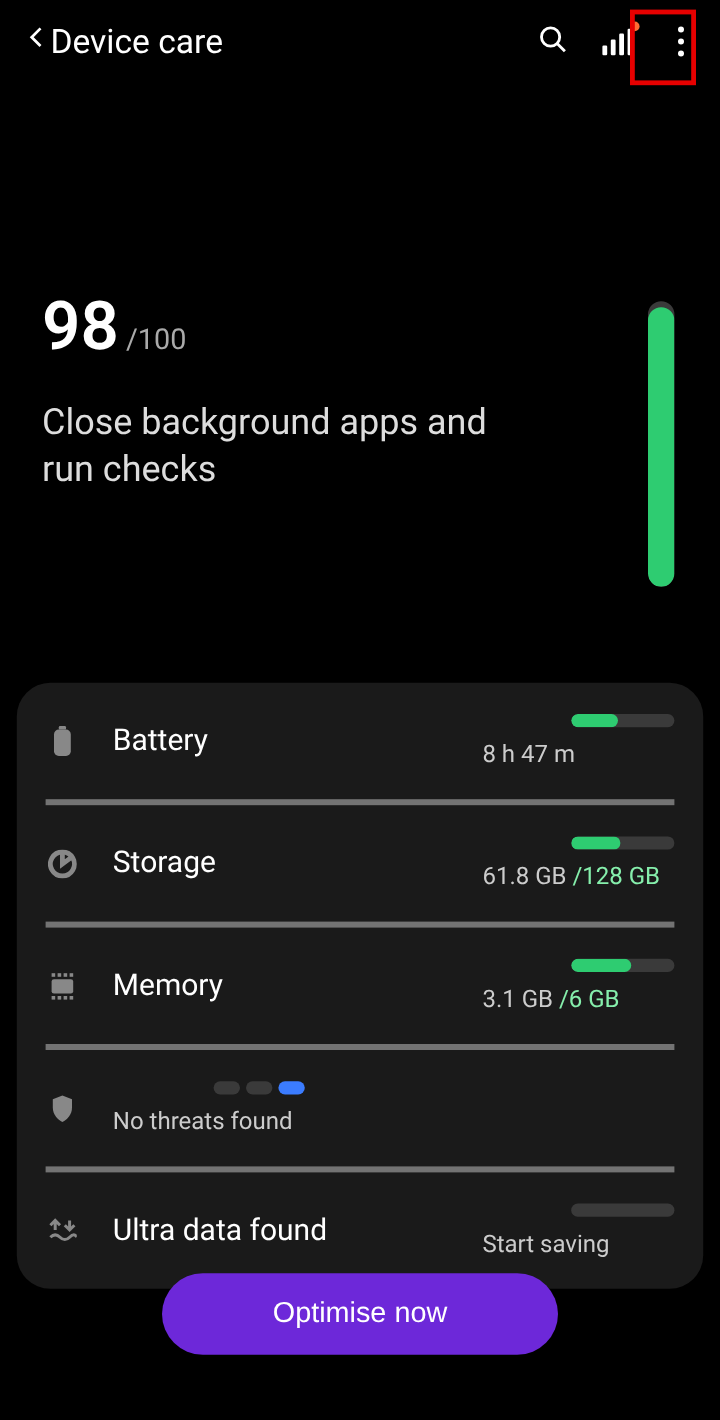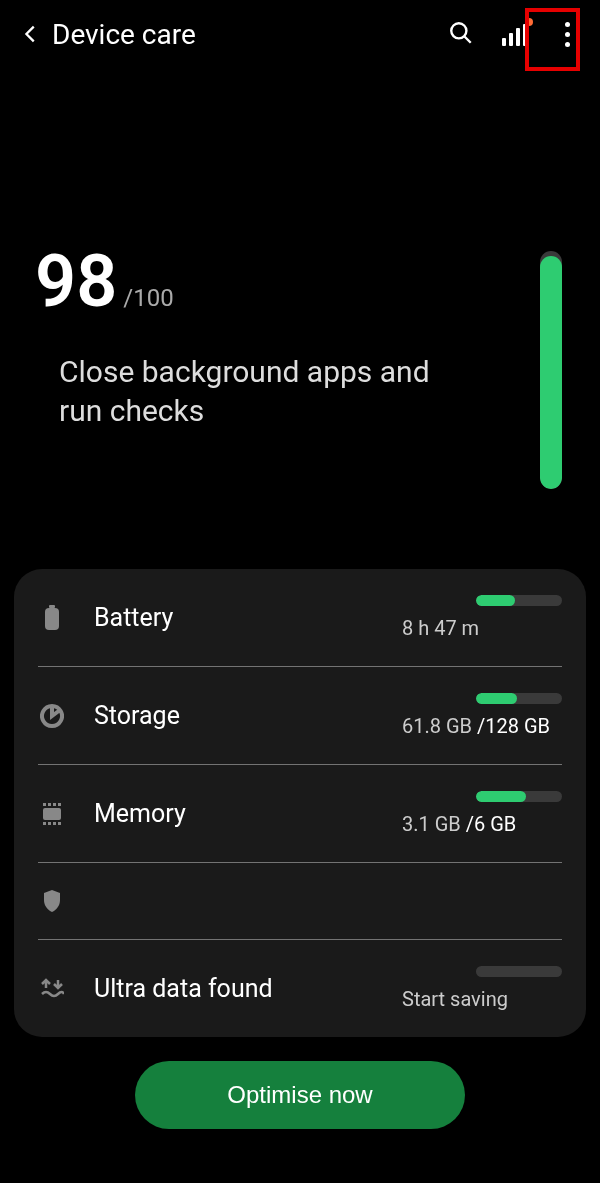--- a/index.html
+++ b/index.html
@@ -7,23 +7,23 @@
   width: 600px;
   height: 1183px;
   background: #000;
   font-family: -apple-system, BlinkMacSystemFont, "Segoe UI", Roboto, sans-serif;
   color: #fff;
   overflow: hidden;
   position: relative;
 }
 .header {
   display: flex;
-  align-items: flex-end;
+  align-items: flex-start;
   padding: 18px 20px;
-  gap: 10px;
+  gap: 0;
 }
 .back-icon svg { width: 22px; height: 26px; }
 .title { font-size: 28px; font-weight: 400; flex: 1; }
 .header-icons { display: flex; align-items: center; gap: 28px; }
 .search-icon svg { width: 26px; height: 26px; }
 .signal-icon { position: relative; display: flex; align-items: flex-end; gap: 3px; height: 22px; }
 .signal-icon .bar { width: 4px; background: #fff; border-radius: 1px; }
 .signal-icon .b1 { height: 8px; }
 .signal-icon .b2 { height: 13px; }
 .signal-icon .b3 { height: 18px; }
@@ -39,23 +39,23 @@
   height: 63px;
   border: 4px solid #e60000;
   pointer-events: none;
 }
 .score-area {
   padding: 170px 35px 0 35px;
   display: flex;
   justify-content: space-between;
 }
 .score-text { flex: 1; }
-.score-num { font-size: 72px; font-weight: 600; display: inline; }
+.score-num { font-size: 56px; font-weight: 600; display: inline; }
 .score-max { font-size: 24px; color: #aaa; margin-left: 6px; }
-.score-msg { font-size: 30px; color: #ddd; margin-top: 28px; line-height: 1.3; max-width: 400px; margin-left: 24px; }
+.score-msg { font-size: 30px; color: #ddd; margin-top: 28px; line-height: 1.3; max-width: 400px; }
 .score-bar {
   width: 22px;
   height: 238px;
   background: #3a3a3a;
   border-radius: 11px;
   overflow: hidden;
   position: relative;
   margin-top: 12px;
   margin-right: 3px;
 }
@@ -71,41 +71,41 @@
 .card {
   margin: 80px 14px 0 14px;
   background: #1a1a1a;
   border-radius: 28px;
   padding: 0 24px;
 }
 .row {
   display: flex;
   align-items: center;
   padding: 26px 0;
-  border-bottom: 1px solid #737373;
+  border-bottom: 5px solid #737373;
   gap: 28px;
 }
 .row:last-child { border-bottom: none; }
 .row-icon { width: 28px; display: flex; justify-content: center; color: #888; }
 .row-label { font-size: 25px; flex: 1; }
 .row-right { text-align: left; min-width: 160px; }
 .mini-bar { width: 86px; height: 11px; background: #3a3a3a; border-radius: 6px; margin-left: auto; margin-bottom: 10px; overflow: hidden; }
 .mini-fill { height: 100%; background: #2ecc71; border-radius: 6px; }
 .row-val { font-size: 20px; color: #ccc; }
-.row-val .dim { color: #ffffff; }
+.row-val .dim { color: #86efac; }
 .dots3 { display: flex; gap: 5px; justify-content: flex-end; margin-bottom: 10px; }
 .dots3 .d { width: 22px; height: 11px; border-radius: 6px; background: #3a3a3a; }
 .dots3 .d.blue { background: #3b7cff; }
 .pill-gray { width: 86px; height: 11px; background: #3a3a3a; border-radius: 6px; margin-left: auto; margin-bottom: 10px; }
 .optimize-btn {
   position: absolute;
   bottom: 54px;
   left: 50%;
   transform: translateX(-50%);
-  background: #15803d;
+  background: #6d28d9;
   color: #fff;
   border: none;
   font-size: 24px;
   font-weight: 500;
   padding: 20px 60px;
   border-radius: 36px;
   width: 330px;
 }
 .chip-icon { display: flex; flex-direction: column; align-items: center; gap: 2px; }
 .chip-dots { display: flex; gap: 2px; }
@@ -215,20 +215,28 @@
       <div class="row-val"><span>3.1 GB </span><span class="dim">/6 GB</span></div>
     </div>
   </div>
 
   <div class="row">
     <div class="row-icon">
       <svg width="20" height="24" viewBox="0 0 20 24">
           <path d="M10 1 L18 4 V11 C18 17 14 21 10 23 C6 21 2 17 2 11 V4 Z" fill="#888"></path>
         </svg>
     </div>
+    <div class="row-right">
+      <div class="dots3">
+          <span class="d"></span>
+          <span class="d"></span>
+          <span class="d blue"></span>
+        </div>
+      <div class="row-val">No threats found</div>
+    </div>
   </div>
 
   <div class="row">
     <div class="row-icon">
       <svg width="24" height="22" viewBox="0 0 24 22" fill="#888">
           <path d="M6 2 L6 10 M2 6 L6 2 L10 6" stroke="#888" stroke-width="2.5" fill="none"></path>
           <path d="M16 10 L16 2 M12 6 L16 10 L20 6" stroke="#888" stroke-width="2.5" fill="none" transform="translate(2,0)"></path>
           <path d="M2 16 Q6 12 10 16 T18 16 T24 16" stroke="#888" stroke-width="2.5" fill="none"></path>
         </svg>
     </div>

